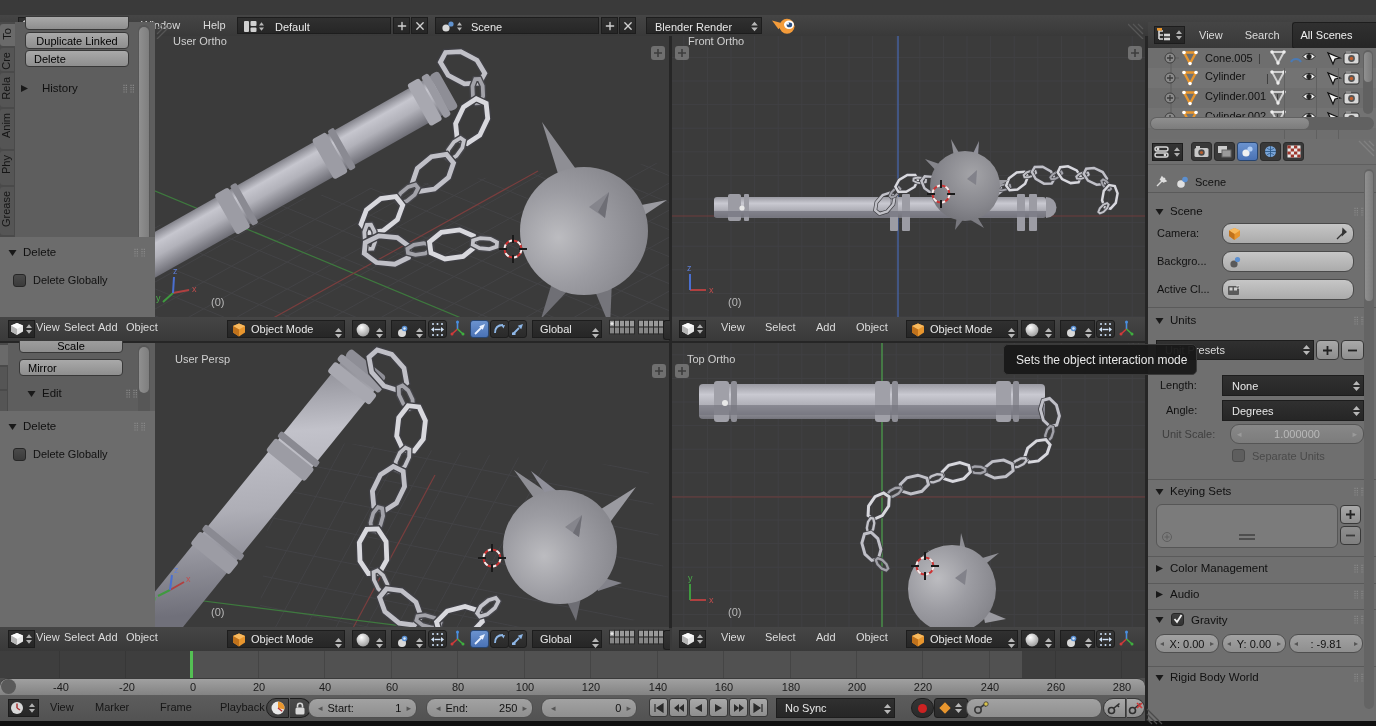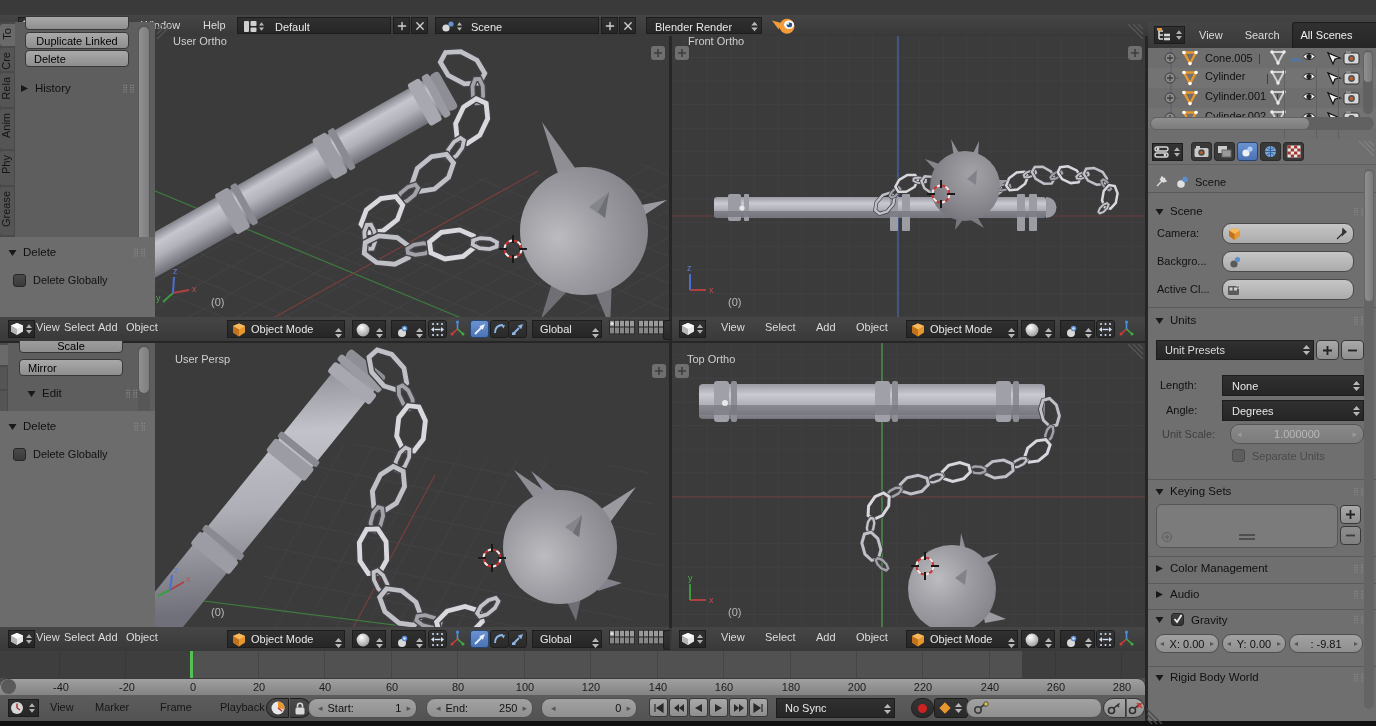--- a/index.html
+++ b/index.html
@@ -511,21 +511,21 @@
     <span class="abs" style="left:1px;top:169px;writing-mode:vertical-rl;transform:rotate(180deg)">Grease</span>
   </div>
 
   <div class="btn" style="position:absolute;left:25px;top:-6px;width:104px;height:14px;border-radius:0 0 4px 4px"></div>
   <div class="btn" style="position:absolute;left:25px;top:10px;width:104px;height:17px">Duplicate Linked</div>
   <div class="btn" style="position:absolute;left:25px;top:28px;width:104px;height:17px;justify-content:flex-start;padding-left:8px">Delete</div>
   <div class="abs row" style="left:20px;top:58px;width:116px;height:16px">
     <svg width="9" height="9" viewBox="0 0 9 9">
           <path d="M1 1l7 3.5L1 8z" fill="#191919"></path>
         </svg>
-    <span class="panel-h" style="margin-left:6px">History</span>
+    <span class="panel-h" style="margin-left:13px">History</span>
     <span class="grip" style="margin-left:auto">⣿⣿</span>
   </div>
 
   <div class="abs" style="left:138px;top:3px;width:12px;height:288px;background:#575757;border-radius:6px"></div>
   <div class="abs" style="left:139px;top:5px;width:10px;height:216px;background:linear-gradient(90deg,#909090,#7e7e7e);border-radius:5px"></div>
 
   <div class="abs" style="left:0;top:215px;width:155px;height:80px;background:#6c6c6c"></div>
   <div class="abs row" style="left:8px;top:222px;width:139px;height:16px">
     <svg width="9" height="9" viewBox="0 0 9 9">
           <path d="M0.5 2h8L4.5 8z" fill="#191919"></path>
@@ -1507,13 +1507,17 @@
 <svg class="abs" style="left:1146px;top:706px" width="17" height="19" viewBox="0 0 17 19">
       <path d="M1 13l5 5M1 8l10 10M1 3l15 15" stroke="#4a4a4a" stroke-width="1.3" fill="none"></path>
     </svg>
 <svg class="abs" style="left:1128px;top:343px" width="16" height="16" viewBox="0 0 16 16">
       <path d="M10 1l5 5M5 1l10 10M0 1l15 15" stroke="#565656" stroke-width="1.3" fill="none"></path>
     </svg>
 
 <div class="abs" style="left:663px;top:320px;width:6px;height:18px;background:linear-gradient(#353535,#2a2a2a);border:1px solid #1d1d1d;border-right:none;border-radius:3px 0 0 3px"></div>
 <div class="abs" style="left:663px;top:630px;width:6px;height:18px;background:linear-gradient(#353535,#2a2a2a);border:1px solid #1d1d1d;border-right:none;border-radius:3px 0 0 3px"></div>
 
+<div class="abs" style="left:1003px;top:344px;width:194px;height:31px;background:rgba(24,24,24,0.95);
+ border:1px solid #3a3a3a;border-radius:5px;box-sizing:border-box;display:flex;align-items:center;z-index:50">
+ <span style="color:#e8e8e8;font-size:12px;margin-left:12px;white-space:nowrap">Sets the object interaction mode</span>
+    </div>
 
 </div>
 </body></html>

